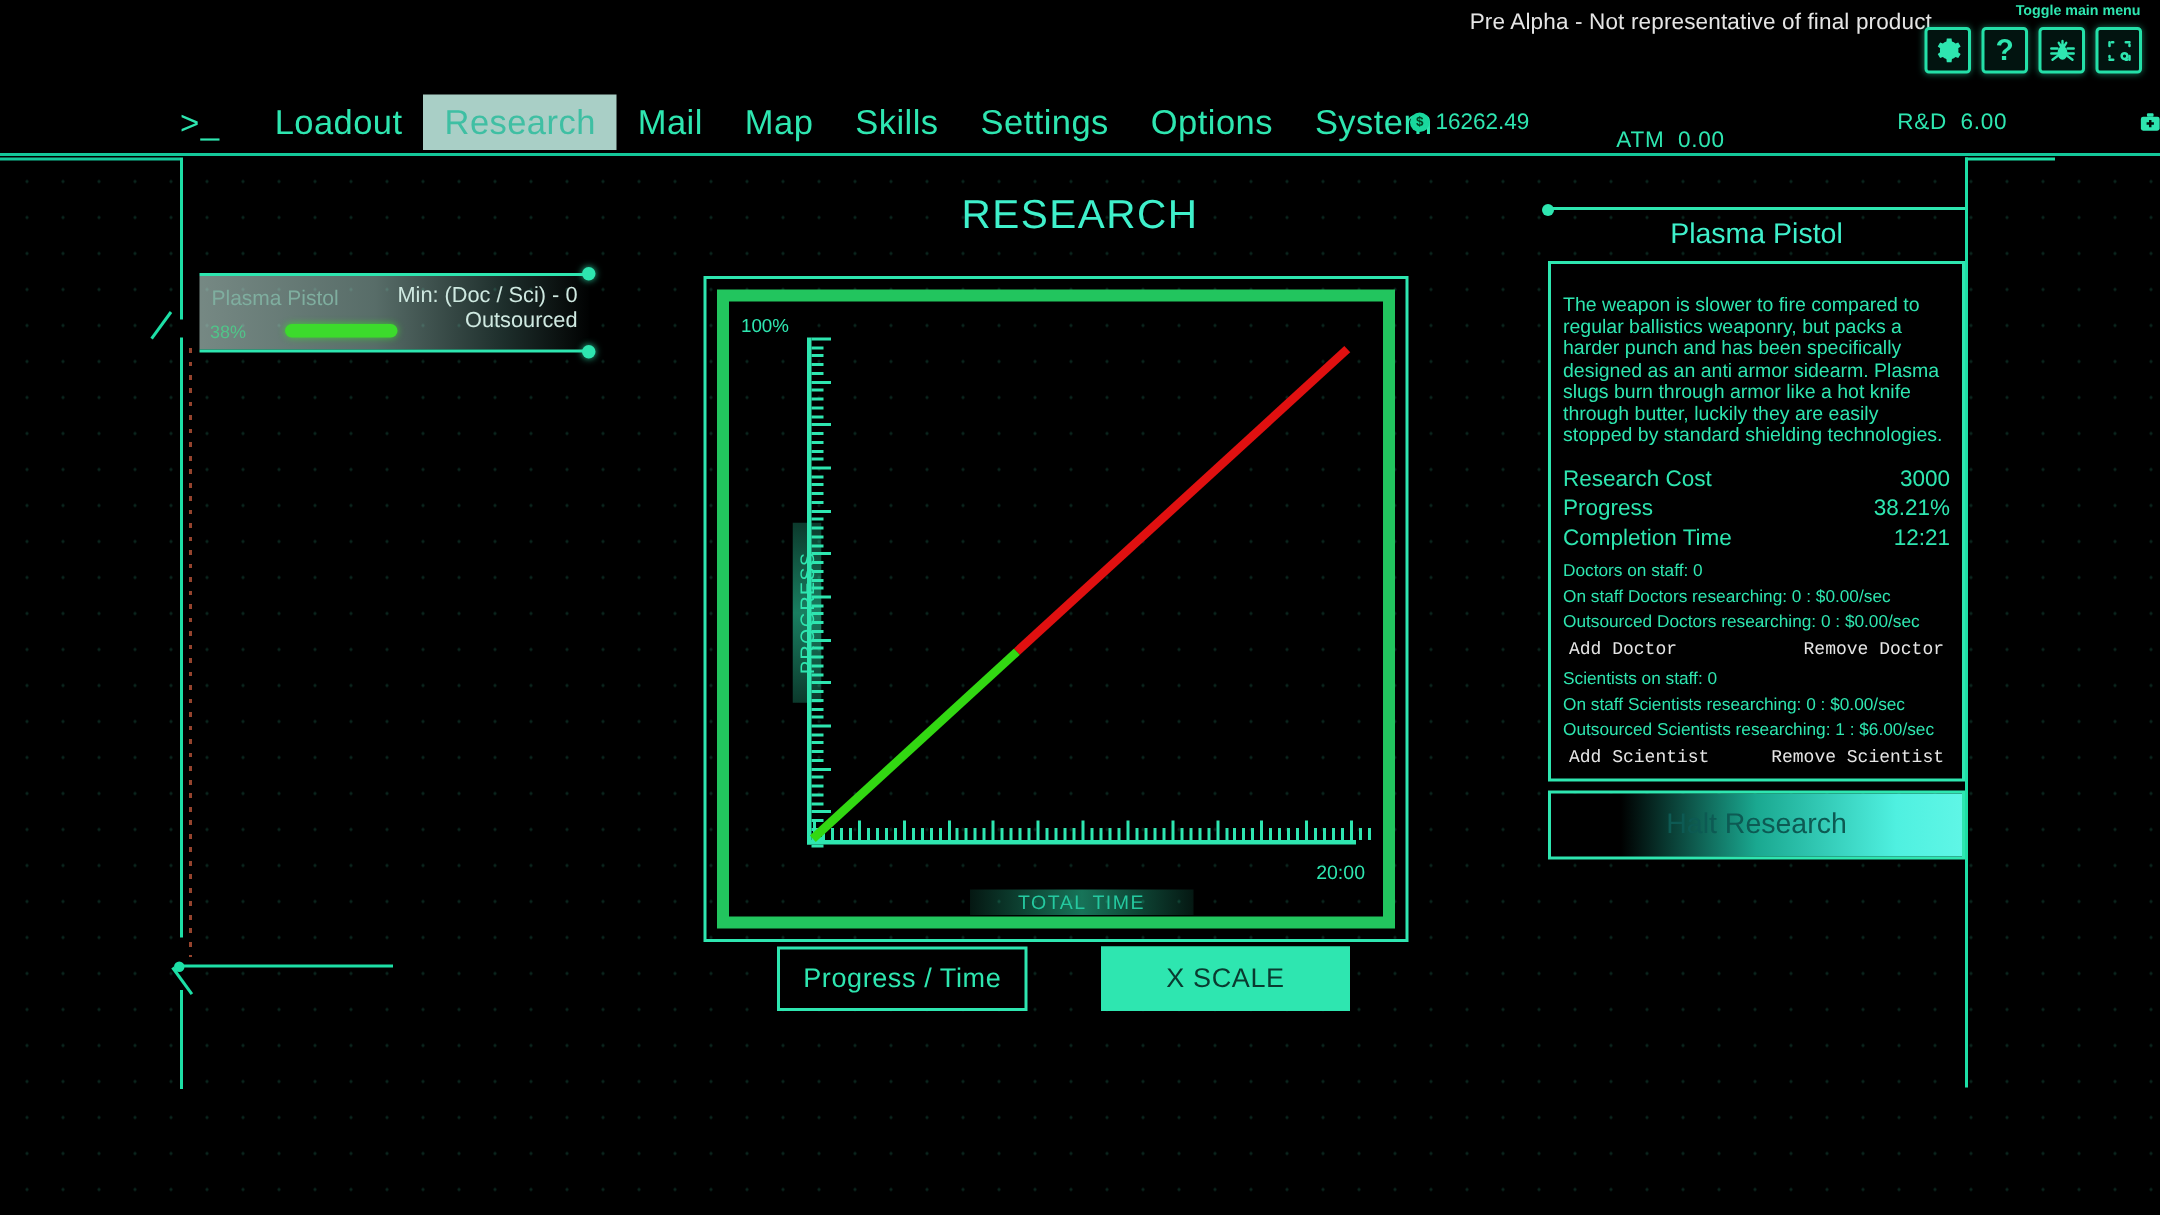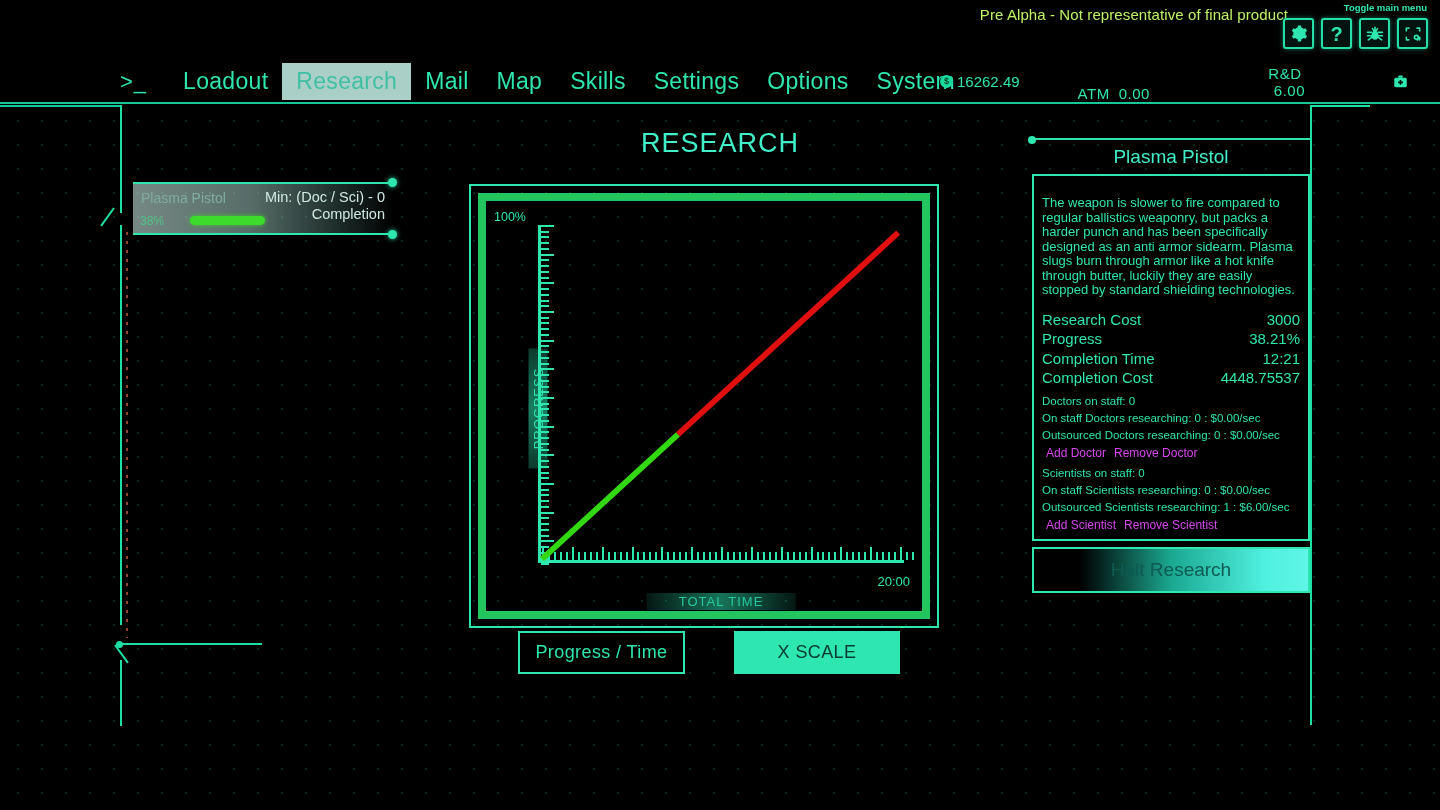--- a/index.html
+++ b/index.html
@@ -16,21 +16,21 @@
   #grid {
     position:absolute; left:0; top:103px; right:0; bottom:0;
     background-image:radial-gradient(rgba(60,220,170,0.17) 1px, transparent 1.1px);
     background-size:24px 24px; background-position:6px 6px;
     pointer-events:none;
   }
 
   
   #prealpha {
     position:absolute; right:152px; top:6px;
-    font-size:15px; color:#bef264; letter-spacing:.1px; white-space:nowrap;
+    font-size:15px; color:#e5e5e5; letter-spacing:.1px; white-space:nowrap;
   }
   #toggle-label {
     position:absolute; right:13px; top:2px;
     font-size:9.5px; color:#2ee6b0; font-weight:bold; white-space:nowrap;
   }
   #sys-icons { position:absolute; right:12px; top:18px; display:flex; gap:7px; }
   .sysicon {
     width:31px; height:31px; position:relative;
     border:2px solid #24e0a8; border-radius:3px;
     display:flex; align-items:center; justify-content:center;
@@ -58,21 +58,21 @@
     display:flex; align-items:center; font-size:15px; color:#2ee6b0;
   }
   .coin {
     display:inline-block; width:13px; height:13px; border-radius:50%;
     background:#19d89e; color:#042; font-size:9px; font-weight:bold;
     text-align:center; line-height:13px; margin-right:4px;
   }
   .stat { display:flex; align-items:center; }
   #s-money { margin-left:10px; }
   #s-atm { margin-left:58px; letter-spacing:.5px;margin-top:24px; }
-  #s-rd  { margin-left:115px; letter-spacing:.5px;flex-direction:column; }
+  #s-rd  { margin-left:115px; letter-spacing:.5px; }
   #s-kit { margin-left:88px; }
 
   
   #hr-top { position:absolute; left:0; top:102px; width:1440px; height:2px; background:#14c79a; }
   #hr-seg { position:absolute; left:0; top:105px; width:120px; height:2px; background:#14c79a; }
 
   
   .frameline { position:absolute; background:#1ddfa6; }
 
   
@@ -181,21 +181,21 @@
     padding:7px 8px 5px 8px;
   }
   .desc-p { font-size:13px; line-height:14.5px; color:#2ee6b0; }
   .desc-gap { height:13px; }
   .stat-row {
     display:flex; justify-content:space-between; font-size:15px;
     color:#2ee6b0; line-height:19.5px;
   }
   .stat-rows { margin-top:12px; }
   .small-line { font-size:11.5px; color:#2ee6b0; line-height:17px; }
-  .btn-row { display:flex; justify-content:flex-start; font-size:12px; color:#d946ef; line-height:18px; }
+  .btn-row { display:flex; justify-content:space-between; font-size:12px; color:#e5e5e5; line-height:18px;font-family:Liberation Mono, monospace; }
   .btn-row span { padding:0 4px; }
   #halt-wrap { position:relative; margin-top:6px; }
   #halt-btn {
     position:relative; height:46px; width:100%;
     background:linear-gradient(90deg,#000 0%, #000 17%, #1aa890 50%, #4ff0e0 84%, #5ff6e6 100%);
     border:2px solid #2ee6b0;
     display:flex; align-items:center; justify-content:center;
     font-size:19px; color:#0d5a53;
   }
 </style>
@@ -285,21 +285,21 @@
   <div class="frameline" style="left:1310px; top:105px; width:60px; height:2px;"></div>
 
   <div id="page-title">RESEARCH</div>
 
   <div id="list-area">
     <div class="research-item">
       <span class="dot-end dot-top"></span>
       <span class="dot-end dot-bot"></span>
       <span class="ri-name">Plasma Pistol</span>
       <span class="ri-min">Min: (Doc / Sci) - 0</span>
-      <span class="ri-status">Completion</span>
+      <span class="ri-status">Outsourced</span>
       <span class="ri-bar-wrap">
         <span class="ri-pct">38%</span>
         <span class="ri-bar-bg">
           <span class="ri-bar-fill" id="ri-fill" style="width: 38.21%;"></span>
         </span>
       </span>
     </div>
   </div>
 
   <div id="chart-outer">
@@ -464,24 +464,20 @@
           <span>3000</span>
         </div>
         <div class="stat-row">
           <span>Progress</span>
           <span>38.21%</span>
         </div>
         <div class="stat-row">
           <span>Completion Time</span>
           <span>12:21</span>
         </div>
-        <div class="stat-row">
-          <span>Completion Cost</span>
-          <span>4448.75537</span>
-        </div>
       </div>
 
       <div style="margin-top:5px;">
         <div class="small-line">Doctors on staff: 0</div>
         <div class="small-line">On staff Doctors researching: 0 : $0.00/sec</div>
         <div class="small-line">Outsourced Doctors researching: 0 : $0.00/sec</div>
         <div class="btn-row">
           <span>Add Doctor</span>
           <span>Remove Doctor</span>
         </div>

